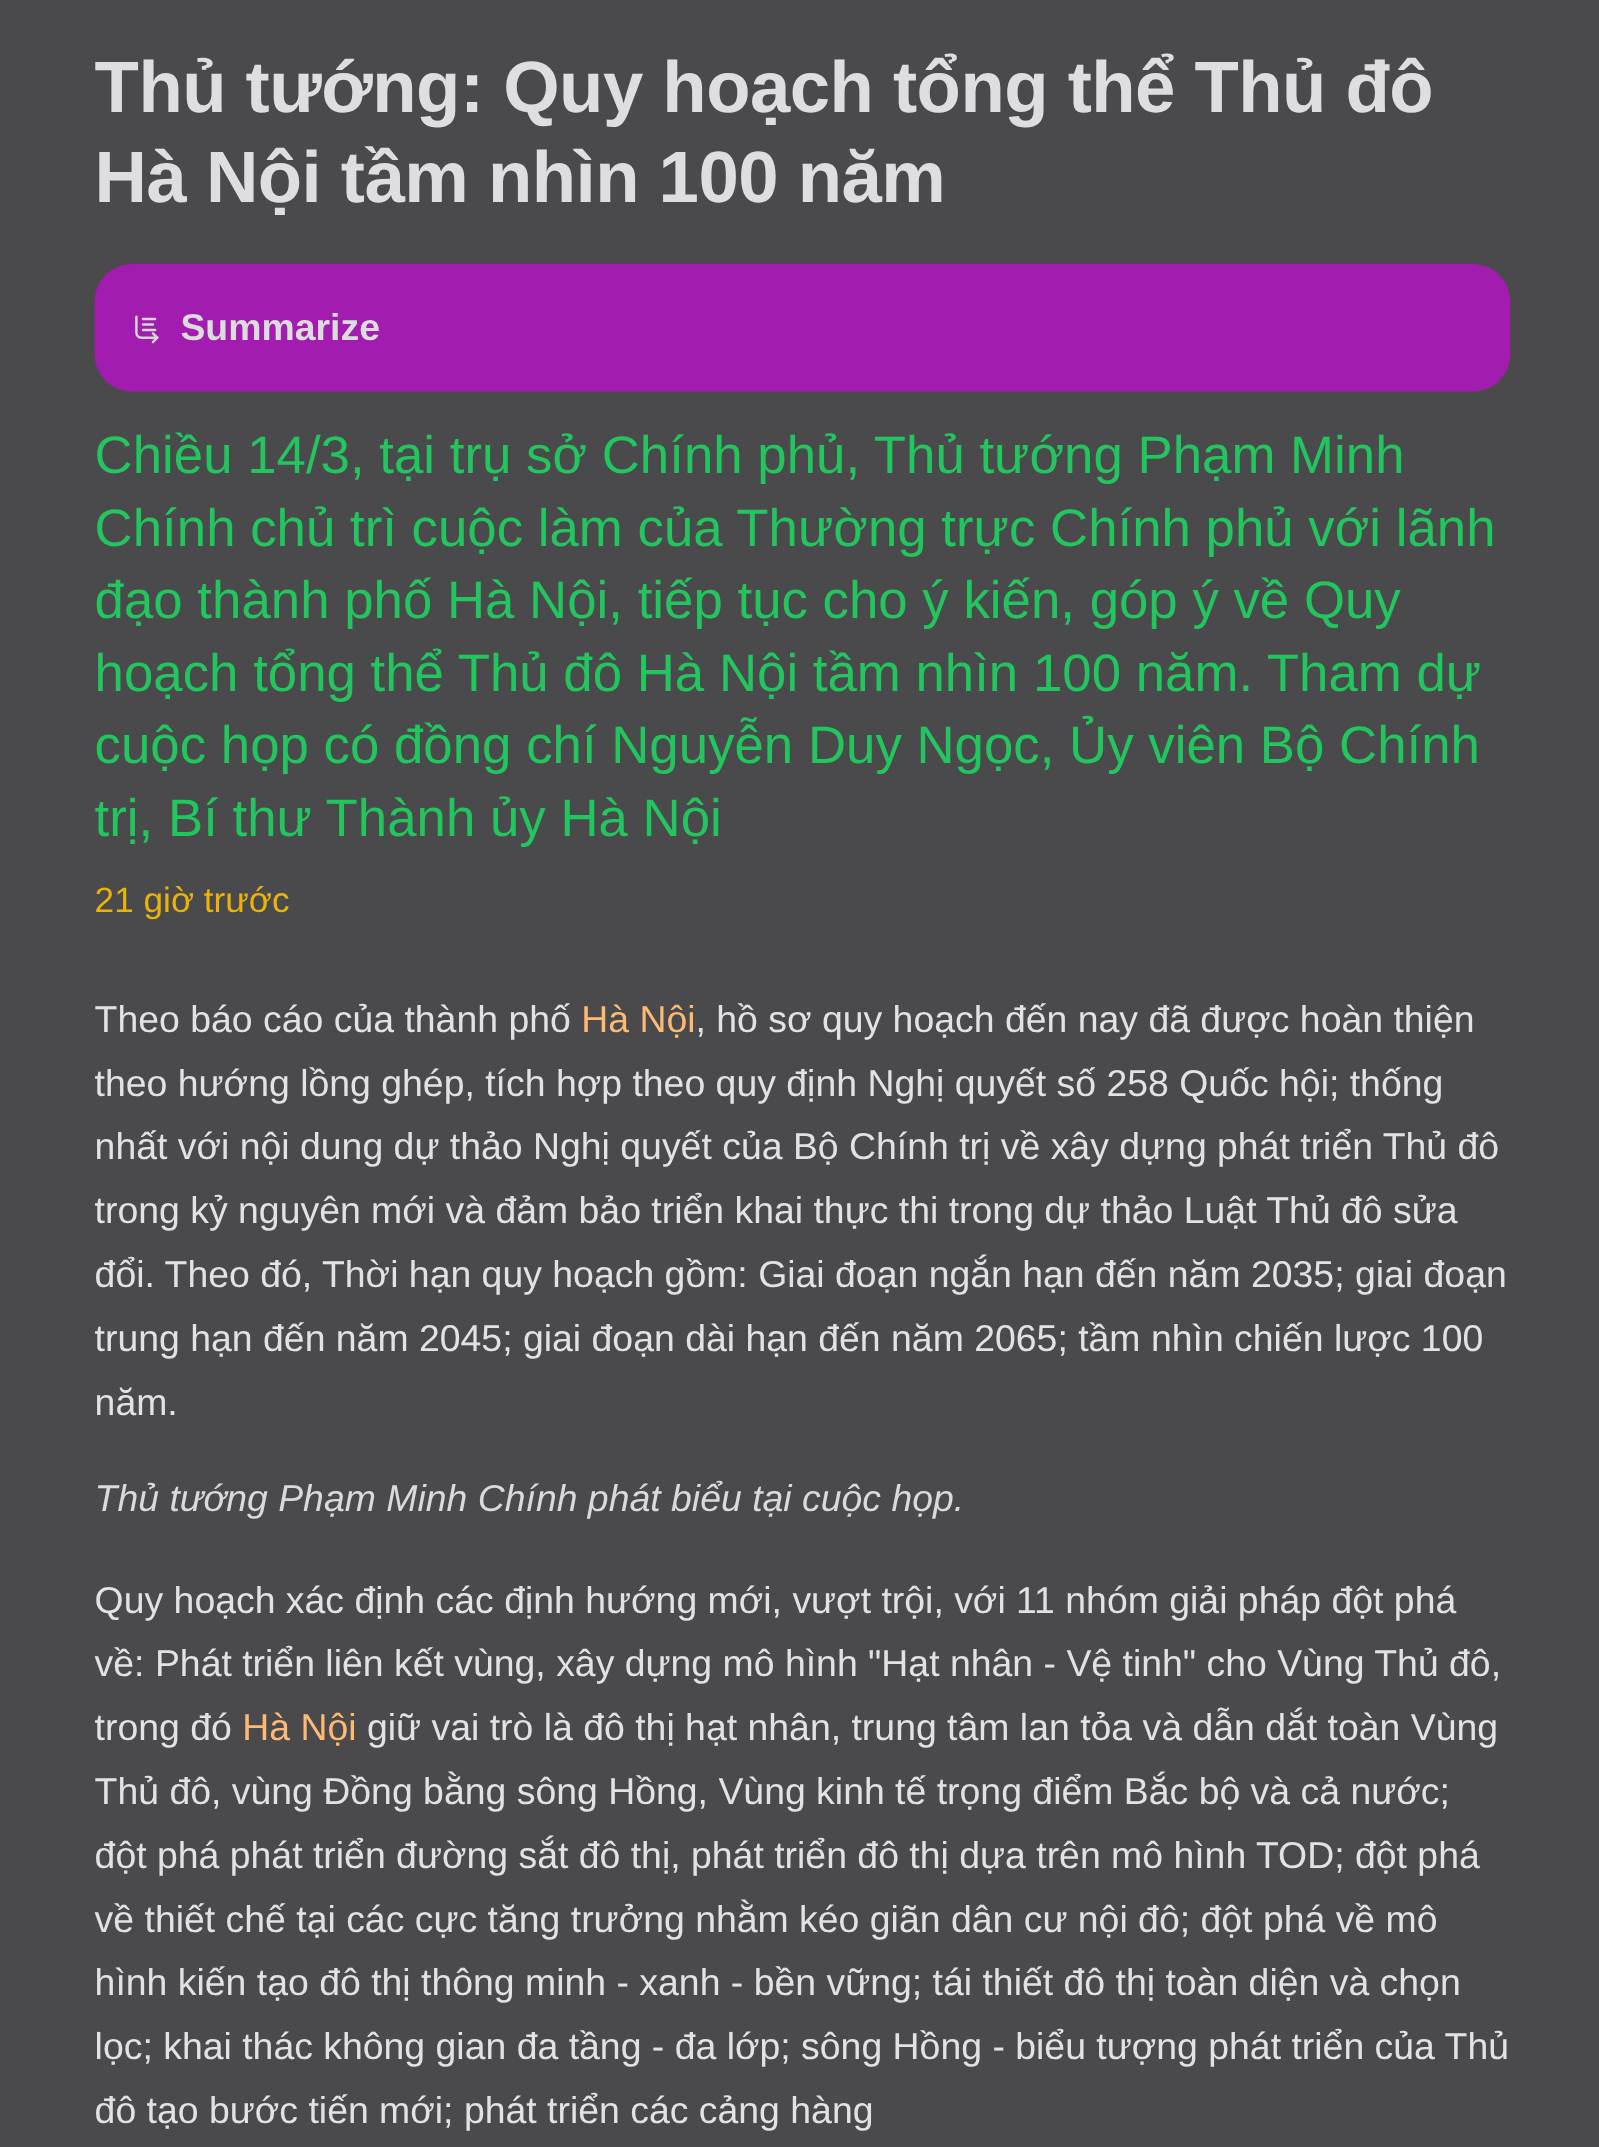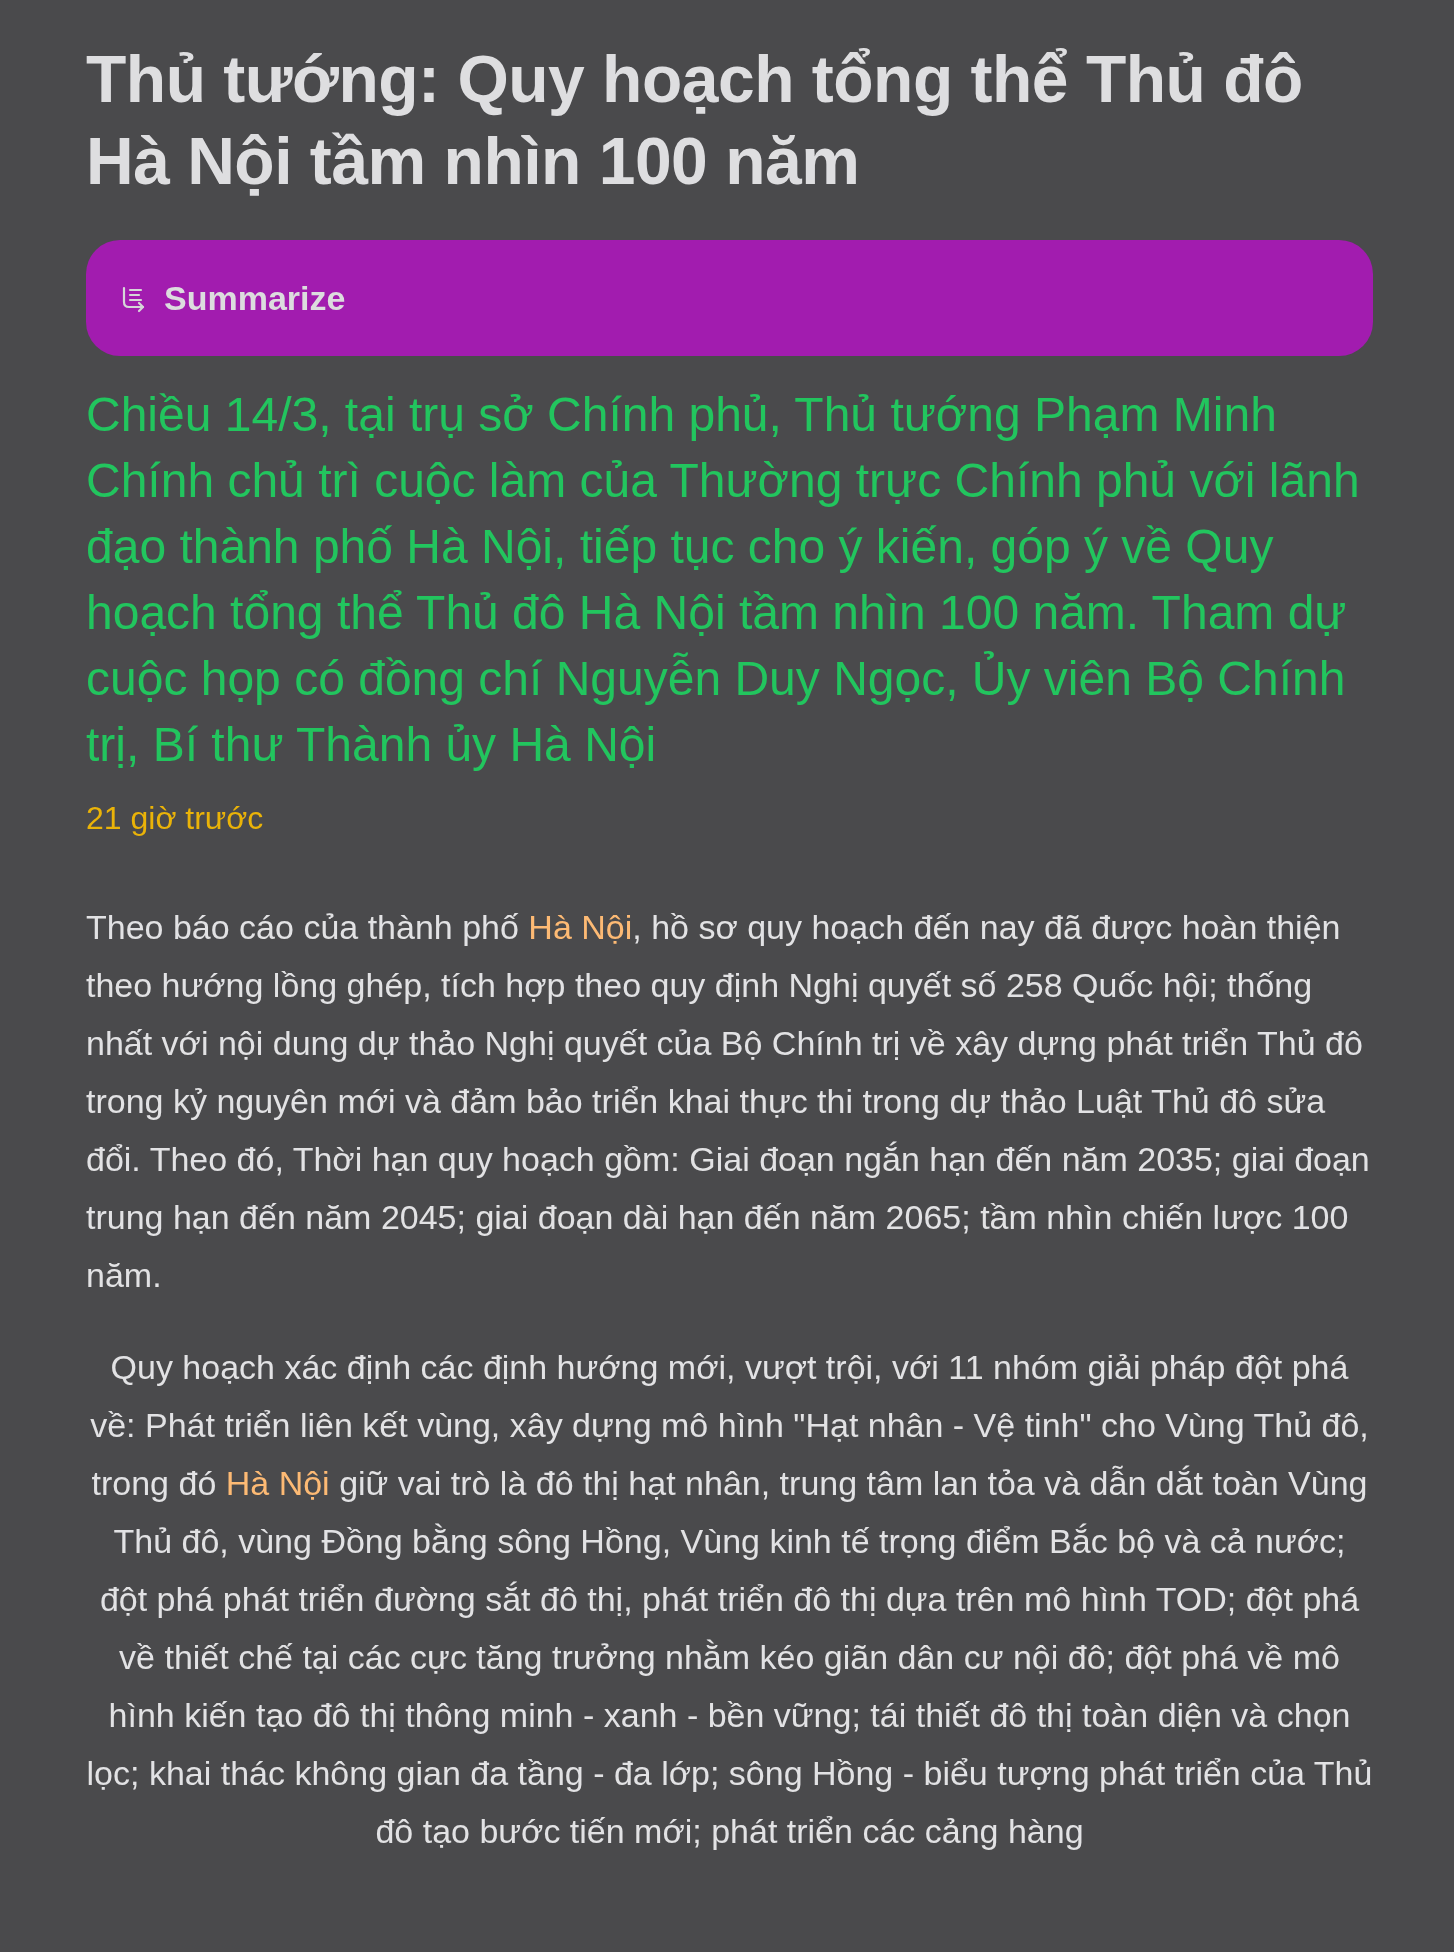--- a/index.html
+++ b/index.html
@@ -72,21 +72,21 @@
     color: #e2e2e4;
   }
   .body-p + .caption { margin-top: 30px; }
   .caption {
     font-style: italic;
     font-size: 34px;
     line-height: 58px;
     color: #dadadc;
     margin: 0;
   }
-  .body-p.second { margin-top: 34px; text-align: center; }
+  .body-p.second { margin-top: 34px; }
   .link {
     color: #fdba74;
     text-decoration: none;
     cursor: pointer;
   }
 </style>
 </head>
 <body>
 
 <div class="page">
@@ -107,16 +107,17 @@
       <span class="summarize-label">Summarize</span>
     </div>
   </div>
 
   <p class="lead">Chiều 14/3, tại trụ sở Chính phủ, Thủ tướng Phạm Minh Chính chủ trì cuộc làm của Thường trực Chính phủ với lãnh đạo thành phố Hà Nội, tiếp tục cho ý kiến, góp ý về Quy hoạch tổng thể Thủ đô Hà Nội tầm nhìn 100 năm. Tham dự cuộc họp có đồng chí Nguyễn Duy Ngọc, Ủy viên Bộ Chính trị, Bí thư Thành ủy Hà Nội</p>
 
   <div class="timestamp">21 giờ trước</div>
 
   <p class="body-p"><span>Theo báo cáo của thành phố </span><a class="link">Hà Nội</a><span>, hồ sơ quy hoạch đến nay đã được hoàn thiện theo hướng lồng ghép, tích hợp theo quy định Nghị quyết số 258 Quốc hội; thống nhất với nội dung dự thảo Nghị quyết của Bộ Chính trị về xây dựng phát triển Thủ đô trong kỷ nguyên mới và đảm bảo triển khai thực thi trong dự thảo Luật Thủ đô sửa đổi. Theo đó, Thời hạn quy hoạch gồm: Giai đoạn ngắn hạn đến năm 2035; giai đoạn trung hạn đến năm 2045; giai đoạn dài hạn đến năm 2065; tầm nhìn chiến lược 100 năm.</span></p>
 
+  <p class="caption" style="margin-top:30px;">Thủ tướng Phạm Minh Chính phát biểu tại cuộc họp.</p>
 
   <p class="body-p second"><span>Quy hoạch xác định các định hướng mới, vượt trội, với 11 nhóm giải pháp đột phá về: Phát triển liên kết vùng, xây dựng mô hình "Hạt nhân - Vệ tinh" cho Vùng Thủ đô, trong đó </span><a class="link">Hà Nội</a><span> giữ vai trò là đô thị hạt nhân, trung tâm lan tỏa và dẫn dắt toàn Vùng Thủ đô, vùng Đồng bằng sông Hồng, Vùng kinh tế trọng điểm Bắc bộ và cả nước; đột phá phát triển đường sắt đô thị, phát triển đô thị dựa trên mô hình TOD; đột phá về thiết chế tại các cực tăng trưởng nhằm kéo giãn dân cư nội đô; đột phá về mô hình kiến tạo đô thị thông minh - xanh - bền vững; tái thiết đô thị toàn diện và chọn lọc; khai thác không gian đa tầng - đa lớp; sông Hồng - biểu tượng phát triển của Thủ đô tạo bước tiến mới; phát triển các cảng hàng</span></p>
 
 </div>
 
 </body></html>

